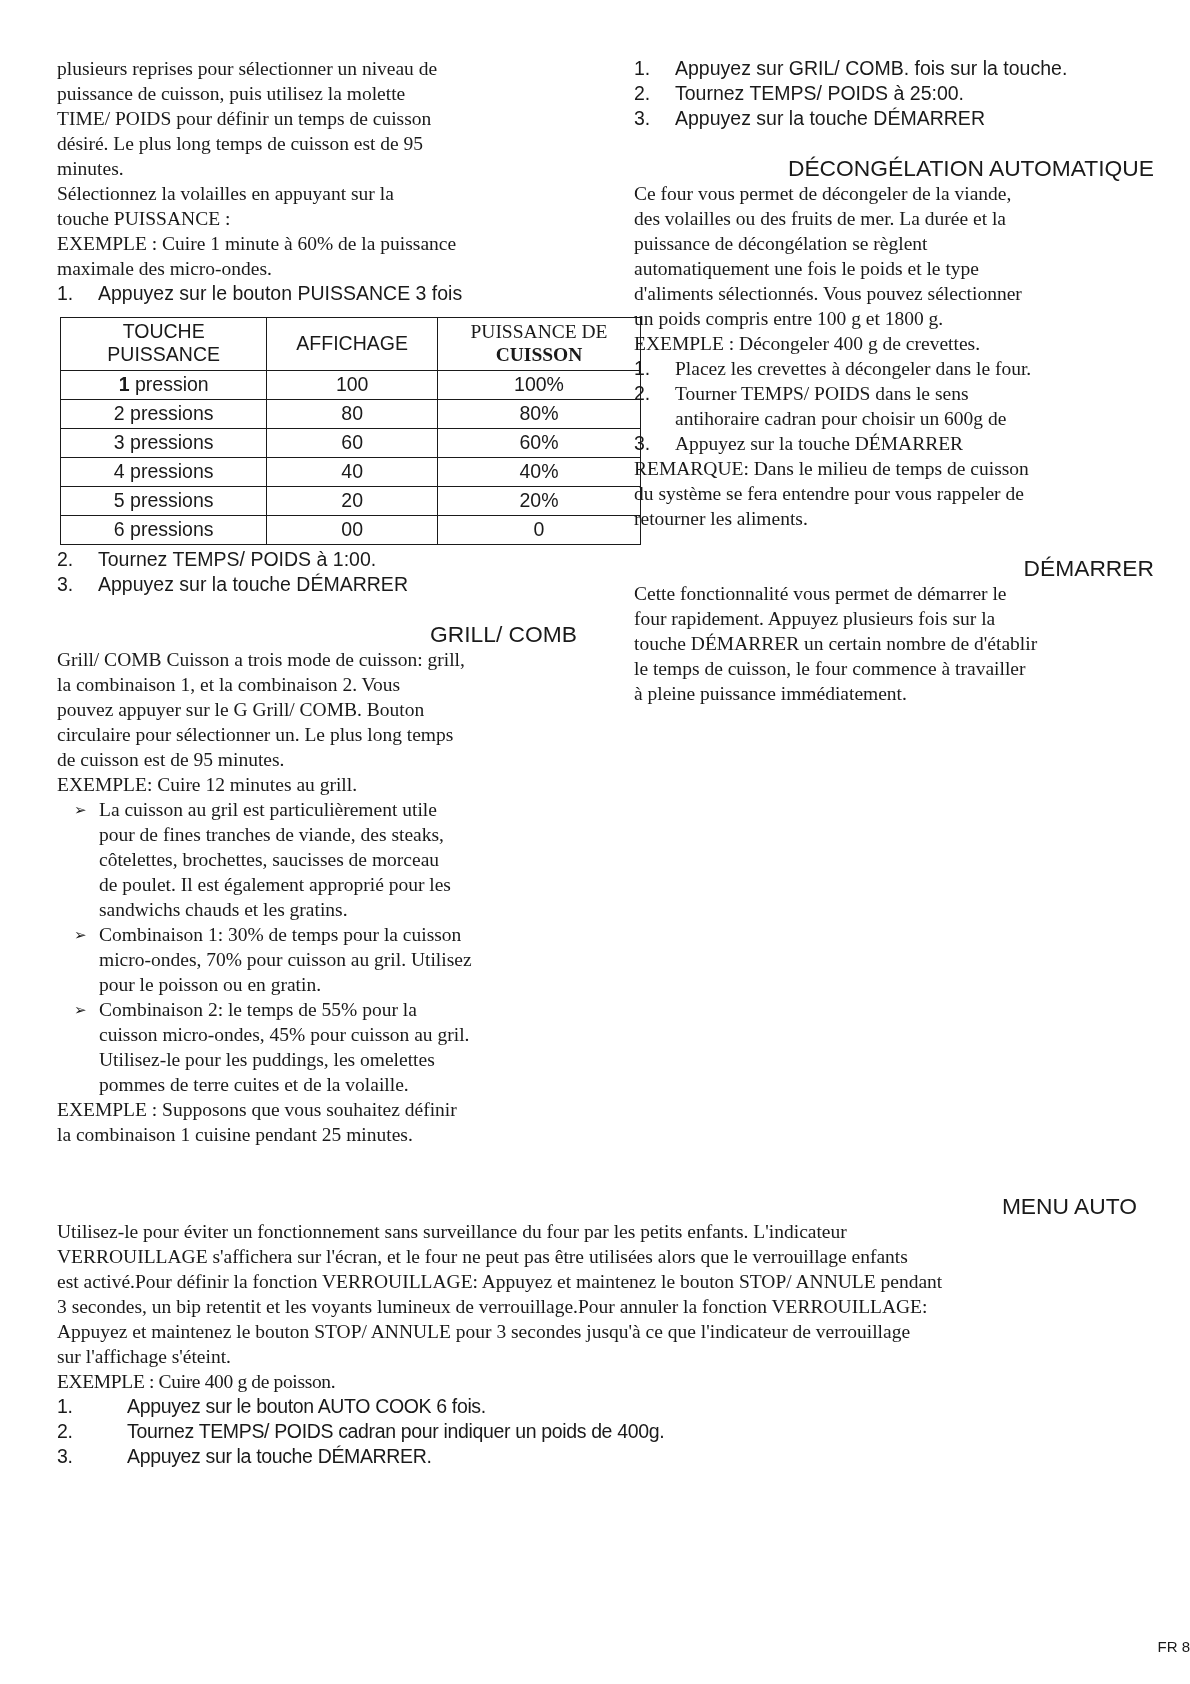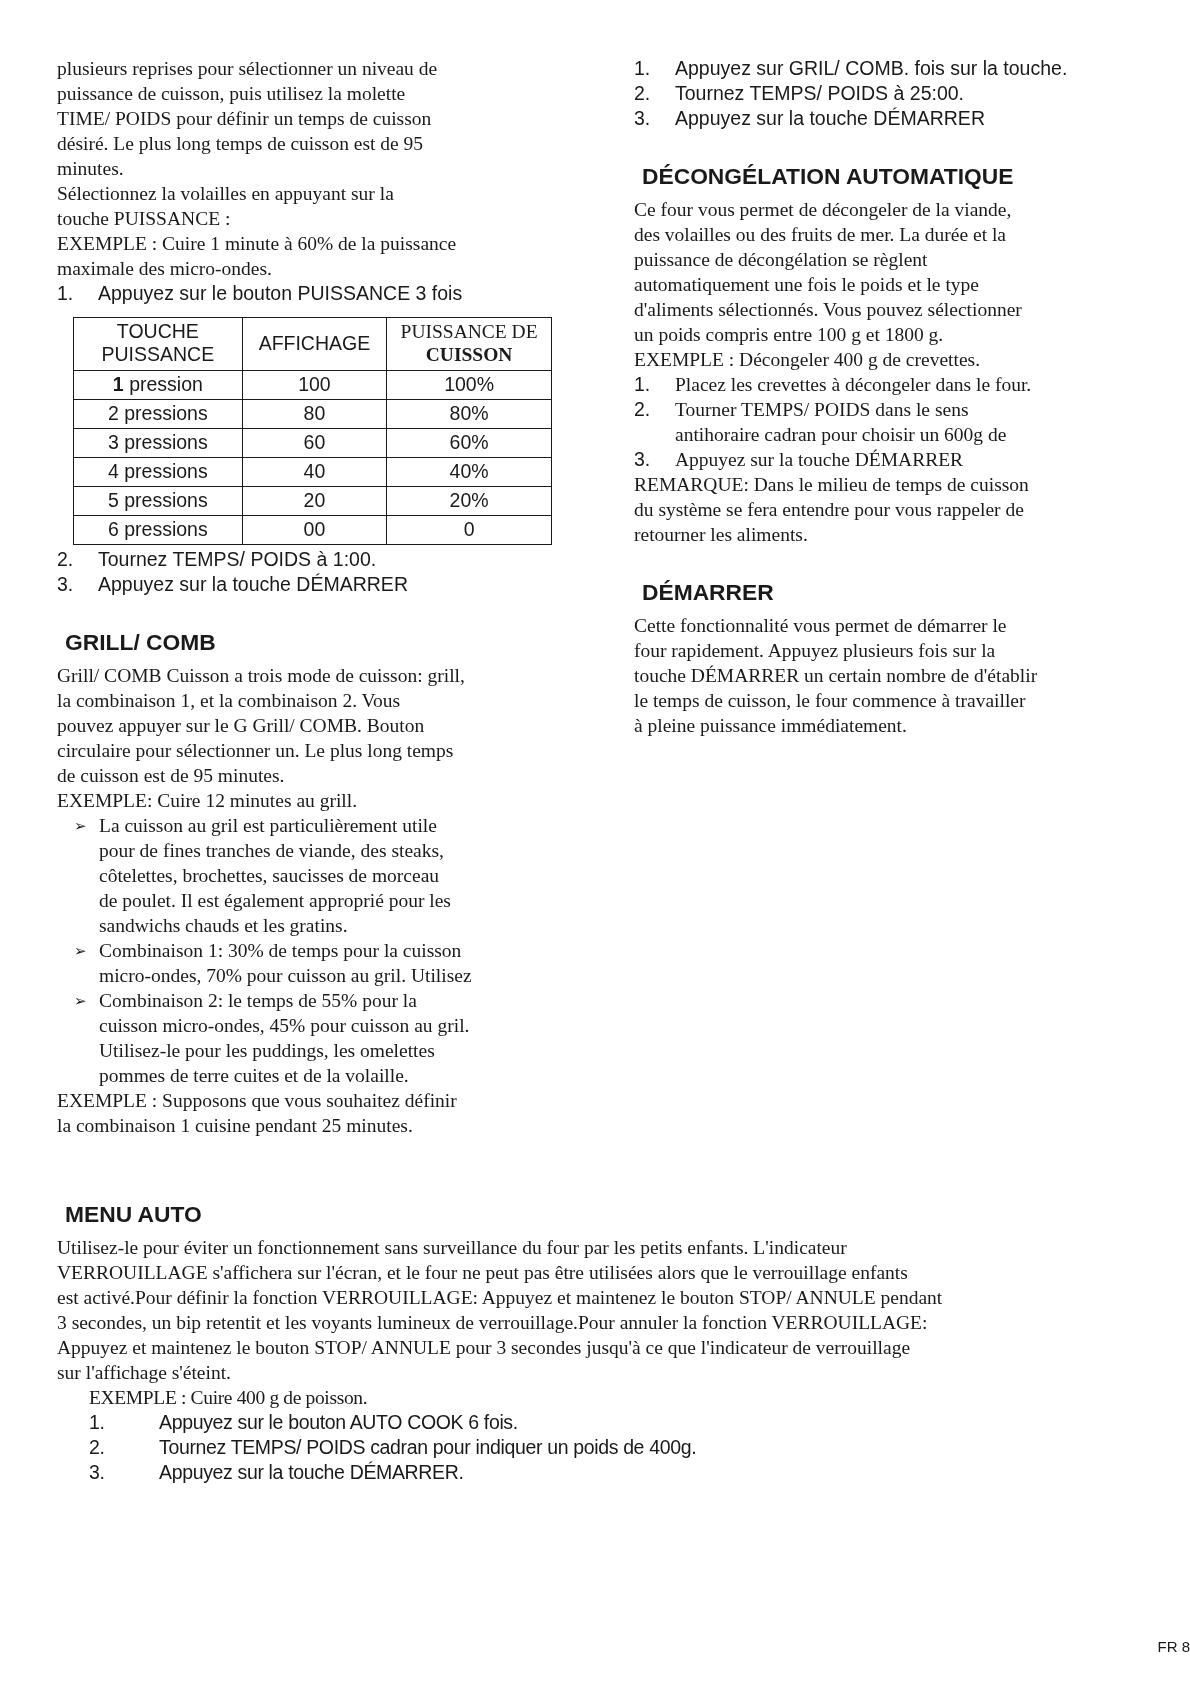--- a/index.html
+++ b/index.html
@@ -5,44 +5,44 @@
   html, body { margin: 0; padding: 0; background: #ffffff; }
   body {
     width: 1190px; height: 1684px; position: relative; overflow: hidden;
     font-family: "Liberation Sans", sans-serif; color: #1a1a1a;
     font-size: 19.5px; line-height: 25px;
   }
   .col { position: absolute; top: 56px; }
   .col-left { left: 57px; width: 520px; }
   .col-right { left: 634px; width: 520px; }
   p { margin: 0; font-family: Liberation Serif, serif; }
-  .heading { font-weight: bold; margin: 8px; }
+  .heading { font-weight: normal; margin: 0; text-align: right; }
   .gap { height: 25px; }
   .num-list { margin: 0; padding: 0; list-style: none; }
   .num-list li { display: flex; }
   .num-list .n { width: 41px; flex: 0 0 41px; }
   .num-list .t { flex: 1; }
   .arrow-list { margin: 0; padding: 0; list-style: none; }
   .arrow-list li { display: flex; }
   .arrow-list .a { width: 42px; flex: 0 0 42px; padding-left: 17px; box-sizing: border-box; font-size: 15px; }
   .arrow-list .t { flex: 1; }
   table.power {
-    border-collapse: collapse; margin: 11px 0 2px 16px; width: 479px;
+    border-collapse: collapse; margin: 11px 0 2px 3px; width: 581px;
     font-size: 19.5px; line-height: 23px;
   }
   table.power td, table.power th {
     border: 1.6px solid #1a1a1a; text-align: center; font-weight: normal; padding: 1px 3px 3px;
   }
   table.power th { height: 48px; }
   table.power td { height: 24px; }
   .c1 { width: 178px; } .c2 { width: 146px; } .c3 { width: 175px; font-family: Liberation Serif, serif; }
   .bold { font-weight: bold; }
   .full { position: absolute; left: 57px; top: 1194px; width: 1080px; }
   .full .num-list .n { width: 70px; flex: 0 0 70px; }
-  .condensed { letter-spacing: -0.35px; margin-left: 32px; }
+  .condensed { letter-spacing: -0.35px; }
   .footer { position: absolute; top: 1634px; left: 0; width: 1190px; text-align: right; font-size: 15px; }
 </style>
 </head>
 <body>
 
 <div class="col col-left">
   <div>
     <p>plusieurs reprises pour sélectionner un niveau de</p>
     <p>puissance de cuisson, puis utilisez la molette</p>
     <p>TIME/ POIDS pour définir un temps de cuisson</p>
@@ -140,20 +140,21 @@
           <p>côtelettes, brochettes, saucisses de morceau</p>
           <p>de poulet. Il est également approprié pour les</p>
           <p>sandwichs chauds et les gratins.</p>
         </span>
       </li>
       <li>
         <span class="a">➢</span>
         <span class="t">
           <p>Combinaison 1: 30% de temps pour la cuisson</p>
           <p>micro-ondes, 70% pour cuisson au gril. Utilisez</p>
+          <p>pour le poisson ou en gratin.</p>
         </span>
       </li>
       <li>
         <span class="a">➢</span>
         <span class="t">
           <p>Combinaison 2: le temps de 55% pour la</p>
           <p>cuisson micro-ondes, 45% pour cuisson au gril.</p>
           <p>Utilisez-le pour les puddings, les omelettes</p>
           <p>pommes de terre cuites et de la volaille.</p>
         </span>

